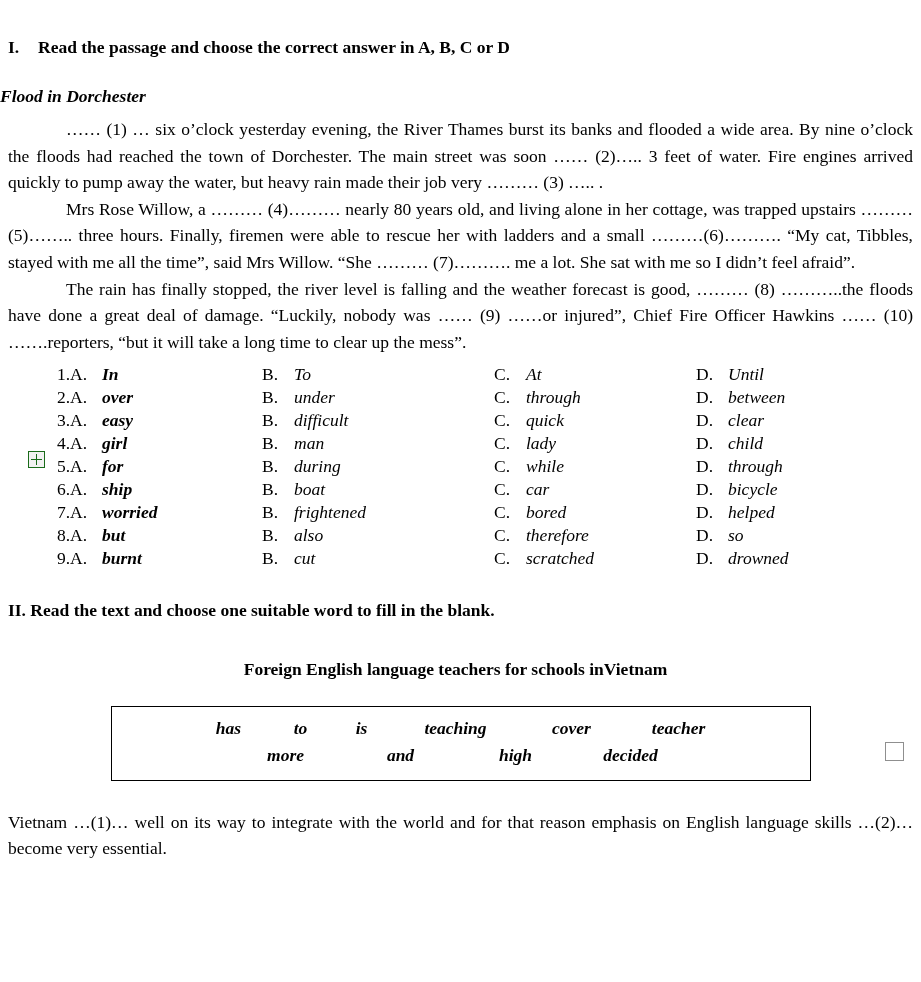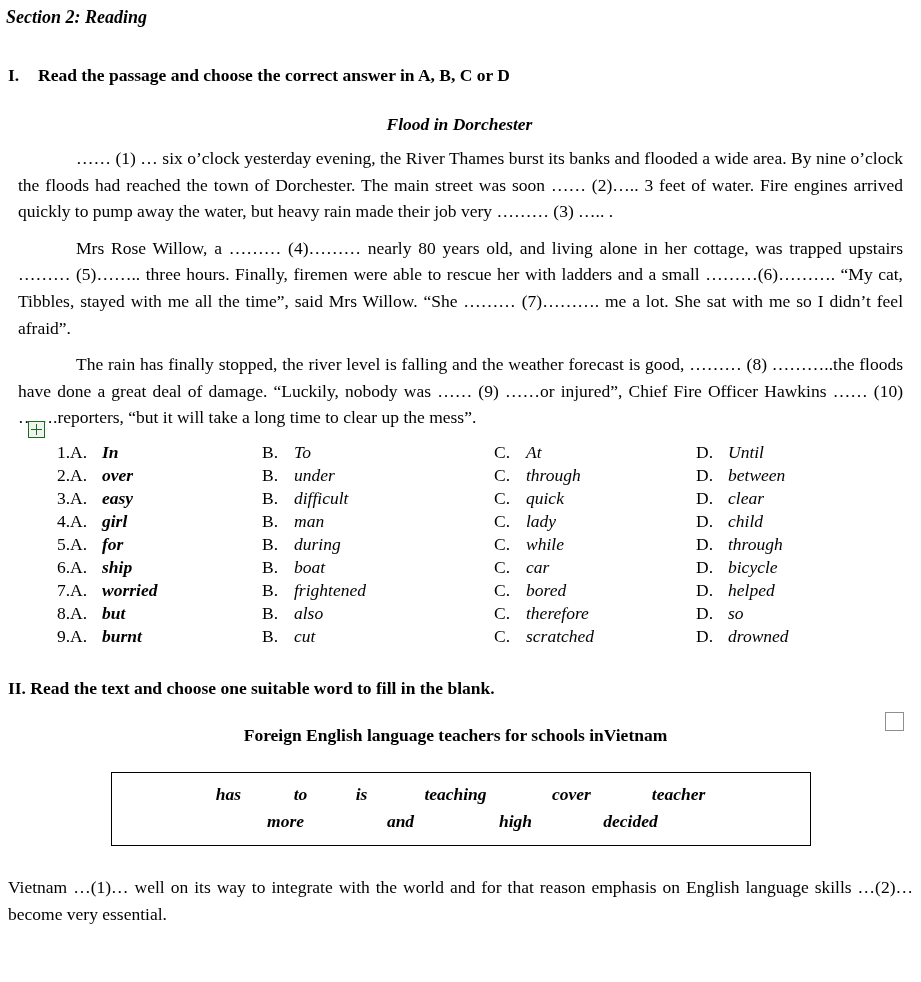--- a/index.html
+++ b/index.html
@@ -30,35 +30,35 @@
     font-size: 17.5px;
     font-weight: bold;
     margin: 37px 0 0 0;
     padding-left: 8px;
   }
   .part-heading .num {
     display: inline-block;
     width: 30px;
   }
   .passage-title {
-    text-align: center;
+    text-align: left;
     font-size: 17.5px;
     font-weight: bold;
     font-style: italic;
     margin: 28px 0 0 0;
     padding-right: 2px;
   }
   .passage {
     font-size: 17.5px;
     line-height: 1.52;
     text-align: justify;
     margin: 9px 8px 0 8px;
   }
   .passage p {
-    margin: 10px;
+    margin: 0;
     text-indent: 58px;
   }
   table.options {
     border-collapse: collapse;
     margin: 8px 0 0 8px;
     font-size: 17.5px;
   }
   table.options td {
     padding: 1px 0 1px 0;
     vertical-align: top;
@@ -82,21 +82,21 @@
   td.colD { width: 150px; }
   .part2-heading {
     font-size: 17.5px;
     font-weight: bold;
     margin: 30px 0 0 8px;
   }
   .part2-title {
     text-align: center;
     font-size: 17.5px;
     font-weight: bold;
-    margin: 26px 0 0 0;
+    margin: 38px 0 0 0;
     padding-right: 10px;
   }
   .wordbox {
     margin: 26px auto 0 auto;
     width: 700px;
     border: 1px solid #000000;
     box-sizing: border-box;
     padding: 8px 0 10px 0;
   }
   .wordbox .row {
@@ -159,21 +159,20 @@
     border: 1px solid #8f8f8f;
     background: #ffffff;
     box-sizing: border-box;
   }
 </style>
 </head>
 <body>
 
 <div class="page">
 
-  <div class="section-title">Section 2: Reading</div>
 
   <div class="part-heading">
     <span class="num">I.</span><span>Read the passage and choose the correct answer in A, B, C or D</span>
   </div>
 
   <div class="passage-title">Flood in Dorchester</div>
 
   <div class="passage">
     <p>…… (1) … six o’clock yesterday evening, the River Thames burst its banks and flooded a wide area. By nine o’clock the floods had reached the town of Dorchester. The main street was soon …… (2)….. 3 feet of water. Fire engines arrived quickly to pump away the water, but heavy rain made their job very ……… (3) ….. .</p>
     <p>Mrs Rose Willow, a ……… (4)……… nearly 80 years old, and living alone in her cottage, was trapped upstairs ……… (5)…….. three hours. Finally, firemen were able to rescue her with ladders and a small ………(6)………. “My cat, Tibbles, stayed with me all the time”, said Mrs Willow. “She ……… (7)………. me a lot. She sat with me so I didn’t feel afraid”.</p>

